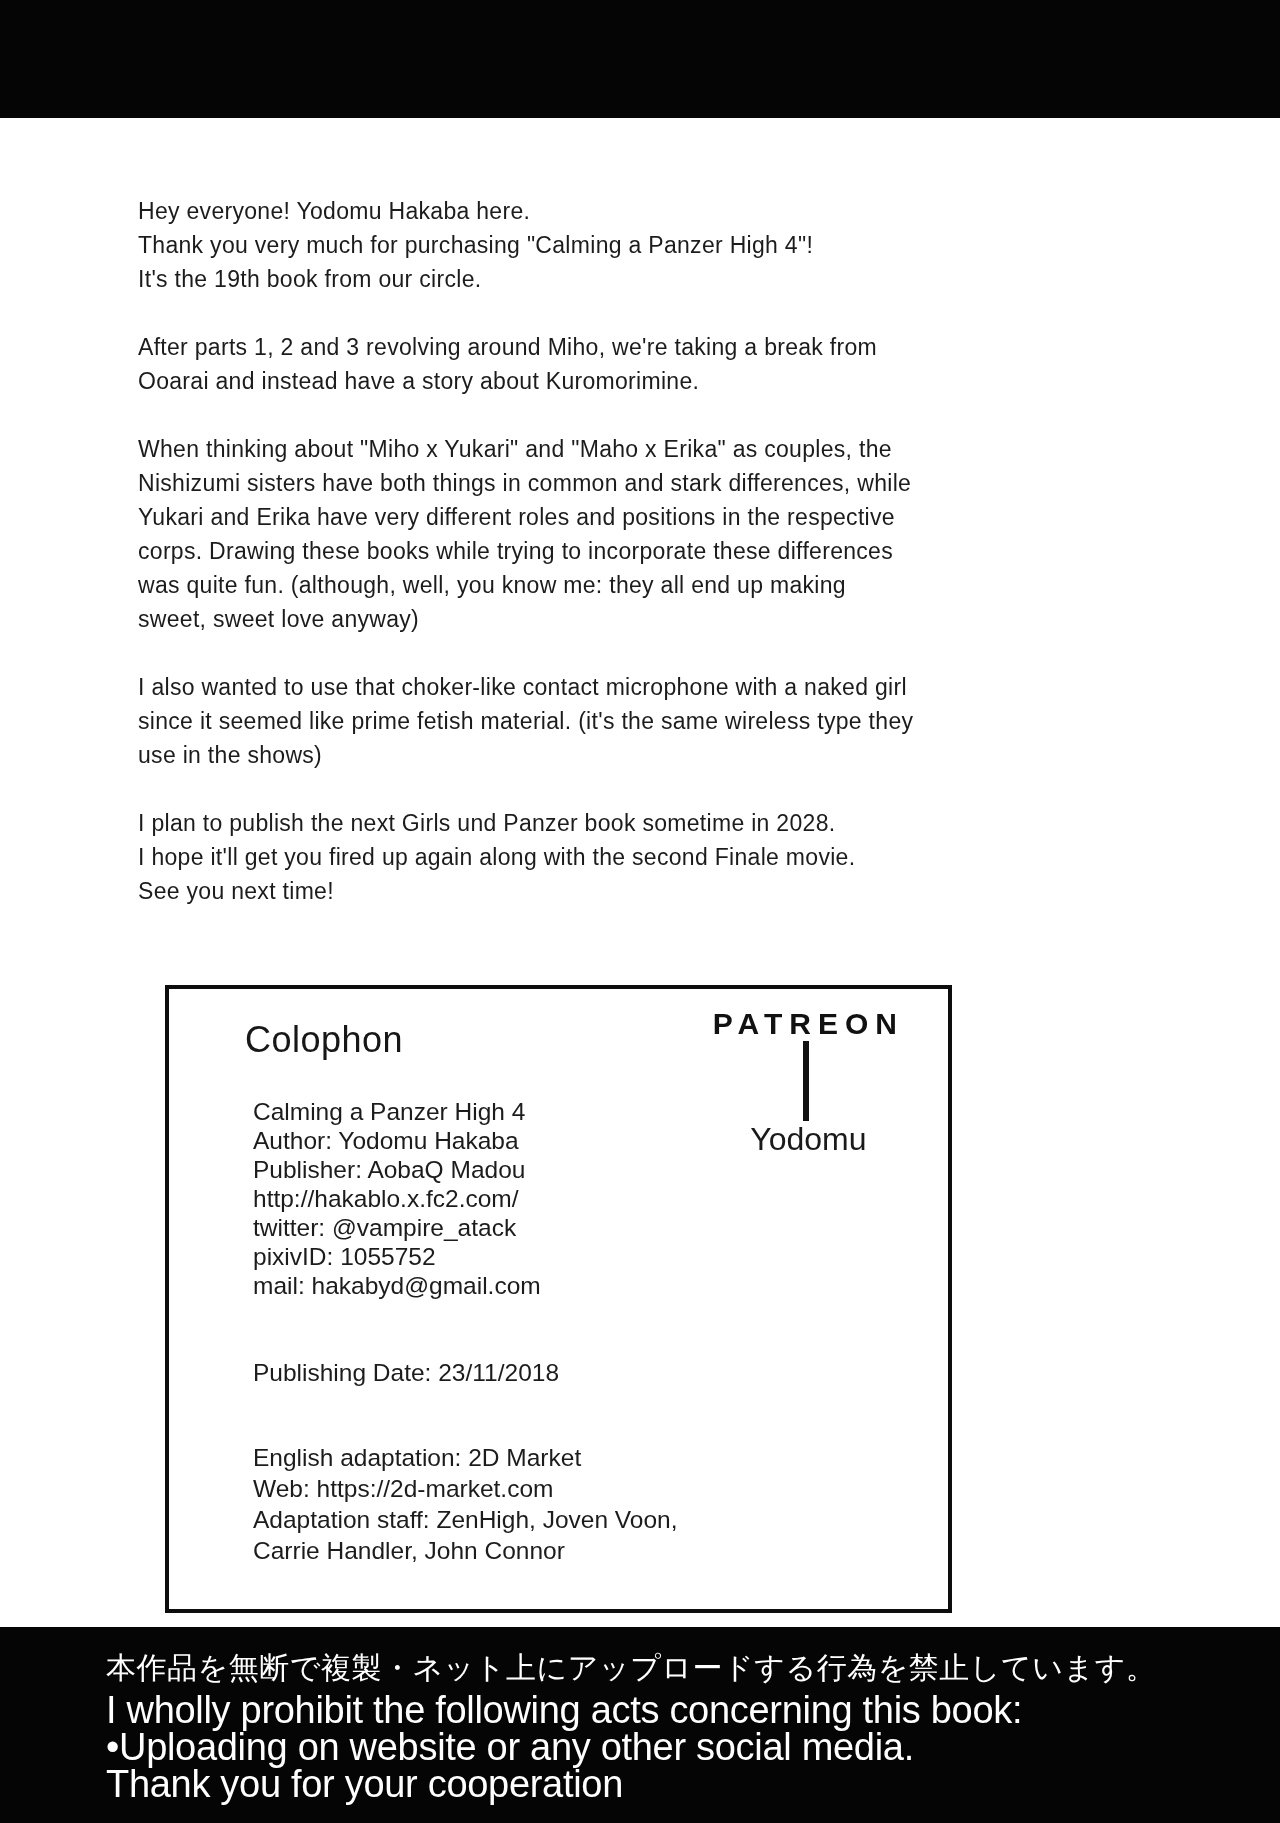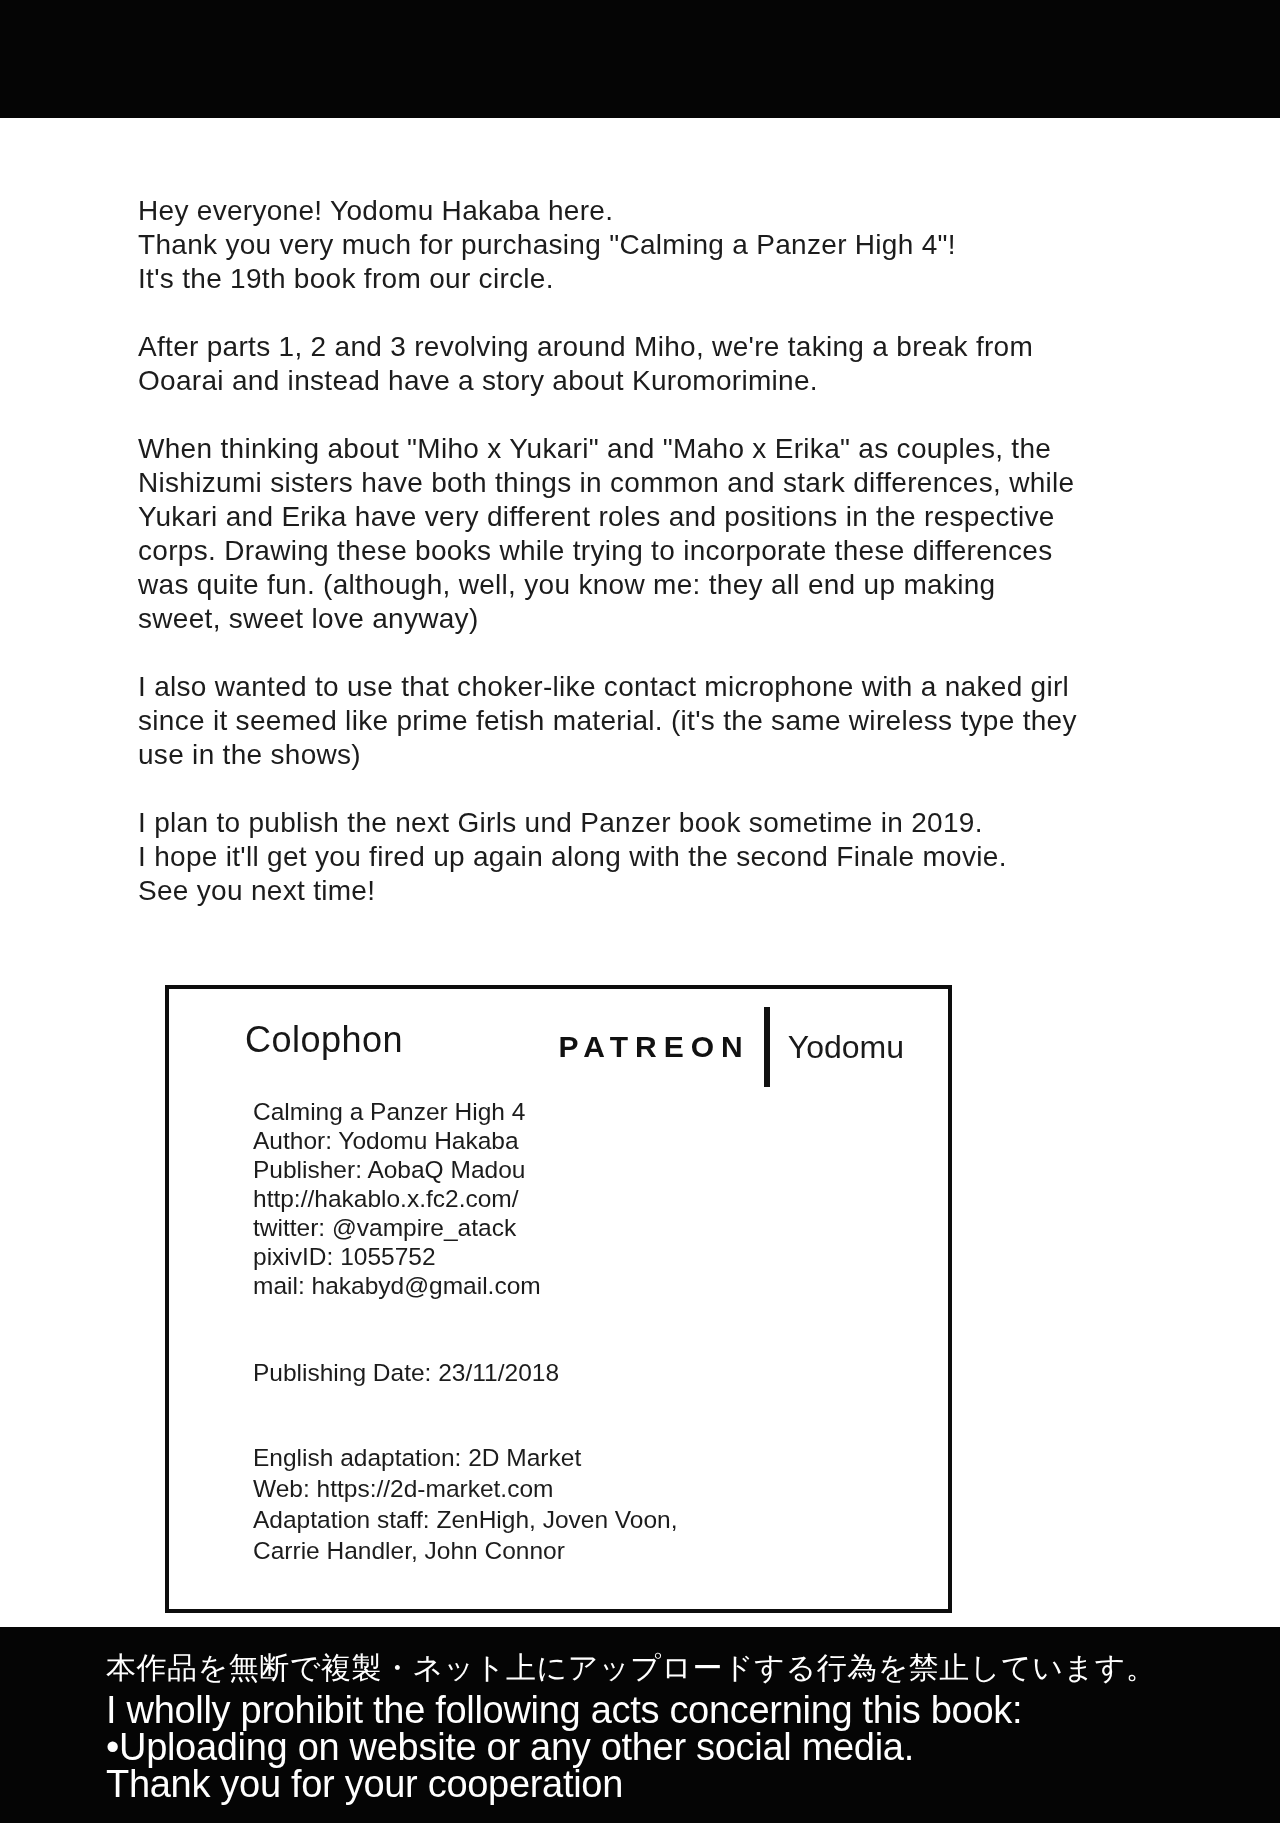--- a/index.html
+++ b/index.html
@@ -15,21 +15,21 @@
   .top-bar {
     position: absolute;
     left: 0; top: 0;
     width: 100%; height: 118px;
     background: #050505;
   }
   .afterword {
     position: absolute;
     left: 138px; top: 194px;
     width: 1060px;
-    font-size: 28px;
+    font-size: 23px;
     line-height: 34px;
     letter-spacing: 0.3px;
     color: #1c1c1c;
   }
   .afterword p {
     margin: 0 0 34px 0;
     white-space: pre-line;
   }
   .colophon-box {
     position: absolute;
@@ -44,20 +44,21 @@
     left: 76px; top: 30px;
     font-size: 36px;
     letter-spacing: 0.5px;
     color: #171717;
   }
   .patreon-row {
     position: absolute;
     right: 44px; top: 18px;
     display: flex;
     align-items: center;
+    flex-direction: column;
   }
   .patreon-logo {
     font-size: 30px;
     font-weight: bold;
     letter-spacing: 7px;
     color: #111111;
   }
   .patreon-divider {
     display: inline-block;
     width: 6px; height: 80px;
@@ -120,21 +121,21 @@
 Ooarai and instead have a story about Kuromorimine.</p>
     <p>When thinking about "Miho x Yukari" and "Maho x Erika" as couples, the
 Nishizumi sisters have both things in common and stark differences, while
 Yukari and Erika have very different roles and positions in the respective
 corps. Drawing these books while trying to incorporate these differences
 was quite fun. (although, well, you know me: they all end up making
 sweet, sweet love anyway)</p>
     <p>I also wanted to use that choker-like contact microphone with a naked girl
 since it seemed like prime fetish material. (it's the same wireless type they
 use in the shows)</p>
-    <p>I plan to publish the next Girls und Panzer book sometime in 2019.
+    <p>I plan to publish the next Girls und Panzer book sometime in 2028.
 I hope it'll get you fired up again along with the second Finale movie.
 See you next time!</p>
   </div>
 
   <div class="colophon-box">
     <div class="colophon-title">Colophon</div>
 
     <div class="patreon-row">
       <span class="patreon-logo">PATREON</span>
       <span class="patreon-divider"></span>

